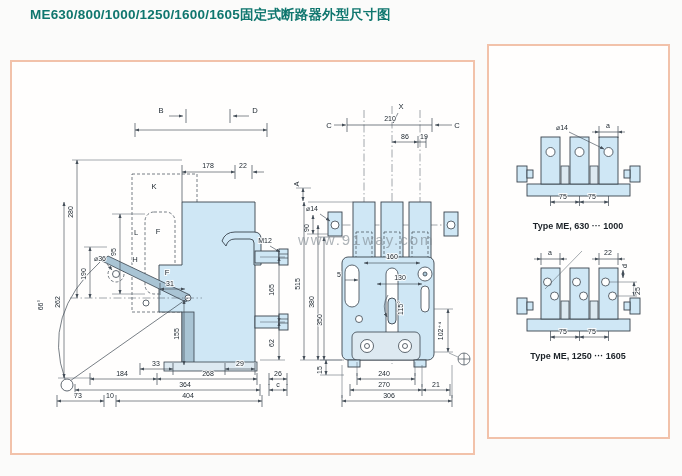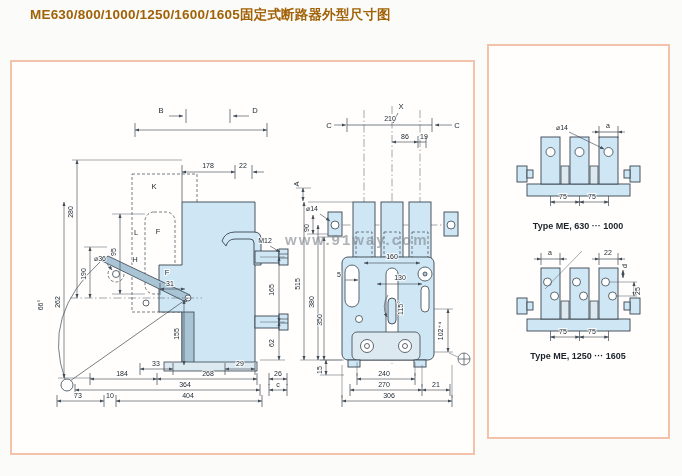--- a/index.html
+++ b/index.html
@@ -1,21 +1,21 @@
 <!DOCTYPE html>
 <html><head>
 <meta charset="utf-8">
 <style>
   html,body{margin:0;padding:0}
   body{width:682px;height:476px;position:relative;background:#fbfbfa;font-family:"Liberation Sans","DejaVu Sans",sans-serif;overflow:hidden}
-  .title{position:absolute;left:30px;top:6px;font-size:13.5px;font-weight:bold;color:#a16207;letter-spacing:.2px;white-space:nowrap}
+  .title{position:absolute;left:30px;top:6px;font-size:13.5px;font-weight:bold;color:#0f766e;letter-spacing:.2px;white-space:nowrap}
   .panel{position:absolute;background:#fffefd;border:2px solid #f2c2aa}
   #panel-main{left:10px;top:60px;width:461px;height:391px}
   #panel-types{left:487px;top:44px;width:179px;height:391px}
-  .watermark{position:absolute;left:285px;top:231px;font-size:15px;font-weight:bold;color:rgba(125,134,142,.62);letter-spacing:2px;pointer-events:none}
+  .watermark{position:absolute;left:298px;top:231px;font-size:15px;font-weight:normal;color:rgba(125,134,142,.62);letter-spacing:2px;pointer-events:none}
   svg{display:block}
   .ln{stroke:#3d4852;stroke-width:.7;fill:none}
   .thin{stroke:#5a646e;stroke-width:.55;fill:none}
   .fb{fill:#cfe7f5;stroke:#39434d;stroke-width:.9}
   .fd{fill:#a9c4d4;stroke:#39434d;stroke-width:.8}
   .fw{fill:#ffffff;stroke:#39434d;stroke-width:.8}
   .fl{fill:#dde9f1;stroke:#39434d;stroke-width:.8}
   .dsh{stroke-dasharray:3,2}
   .dd{stroke:#55606a;stroke-width:.55;fill:none;stroke-dasharray:8,2.5,1.5,2.5}
   .dim{stroke:#444e58;stroke-width:.65;fill:none;marker-start:url(#ar);marker-end:url(#ar)}

